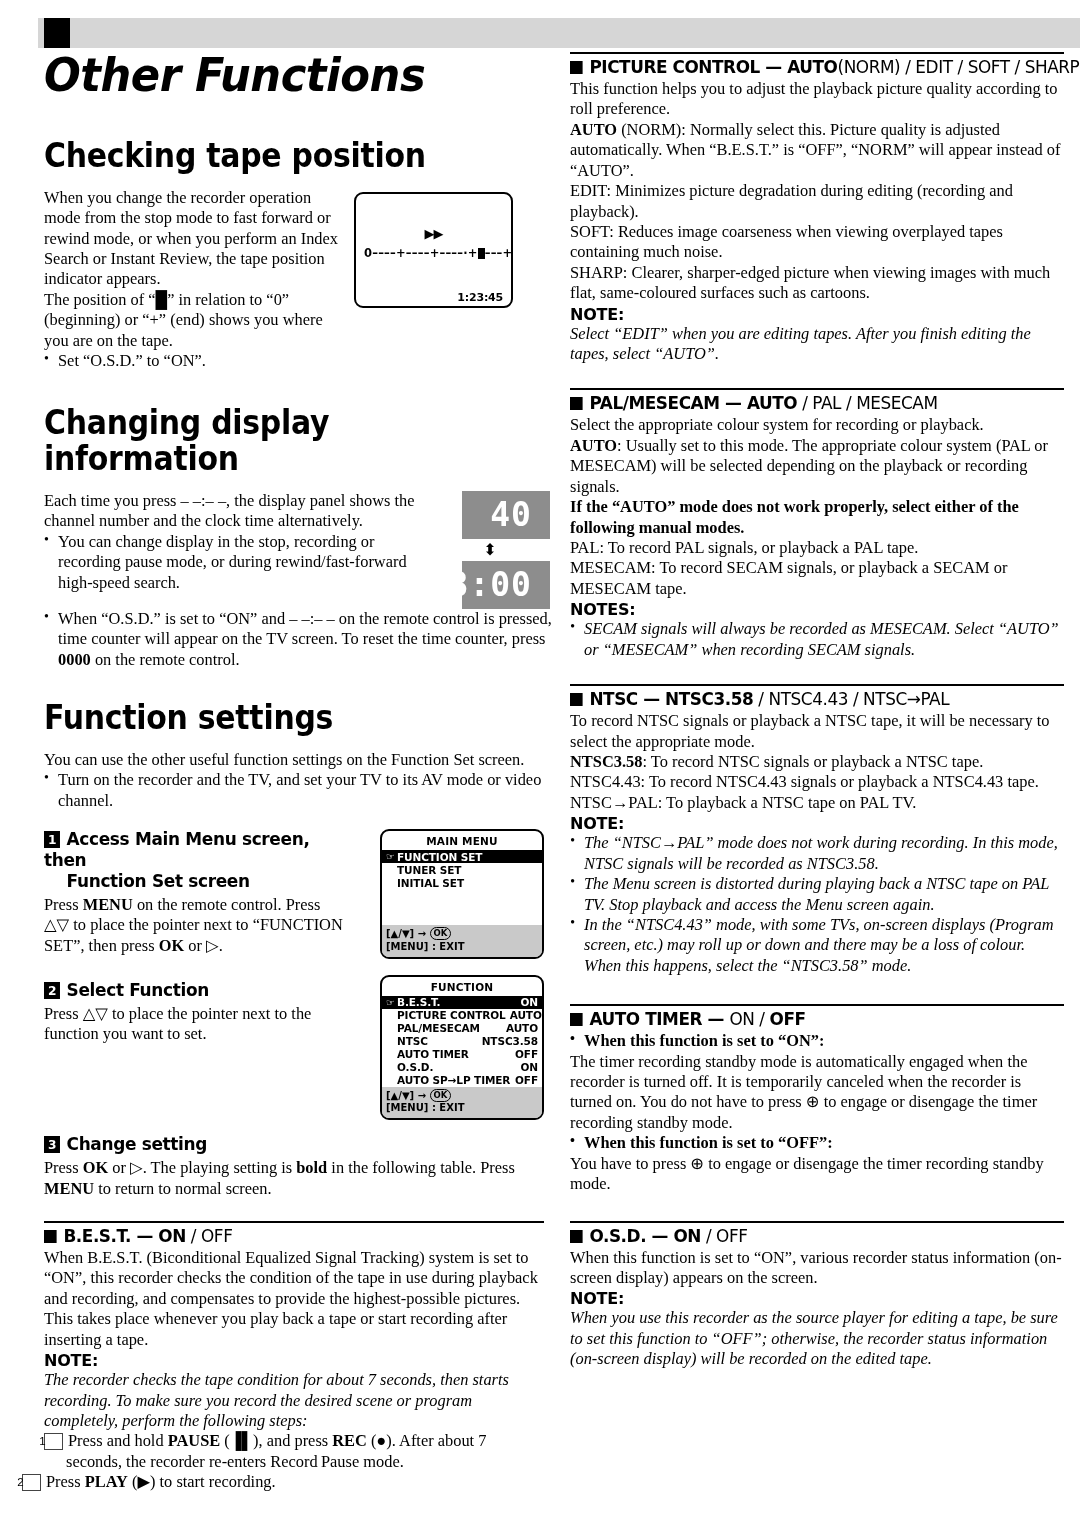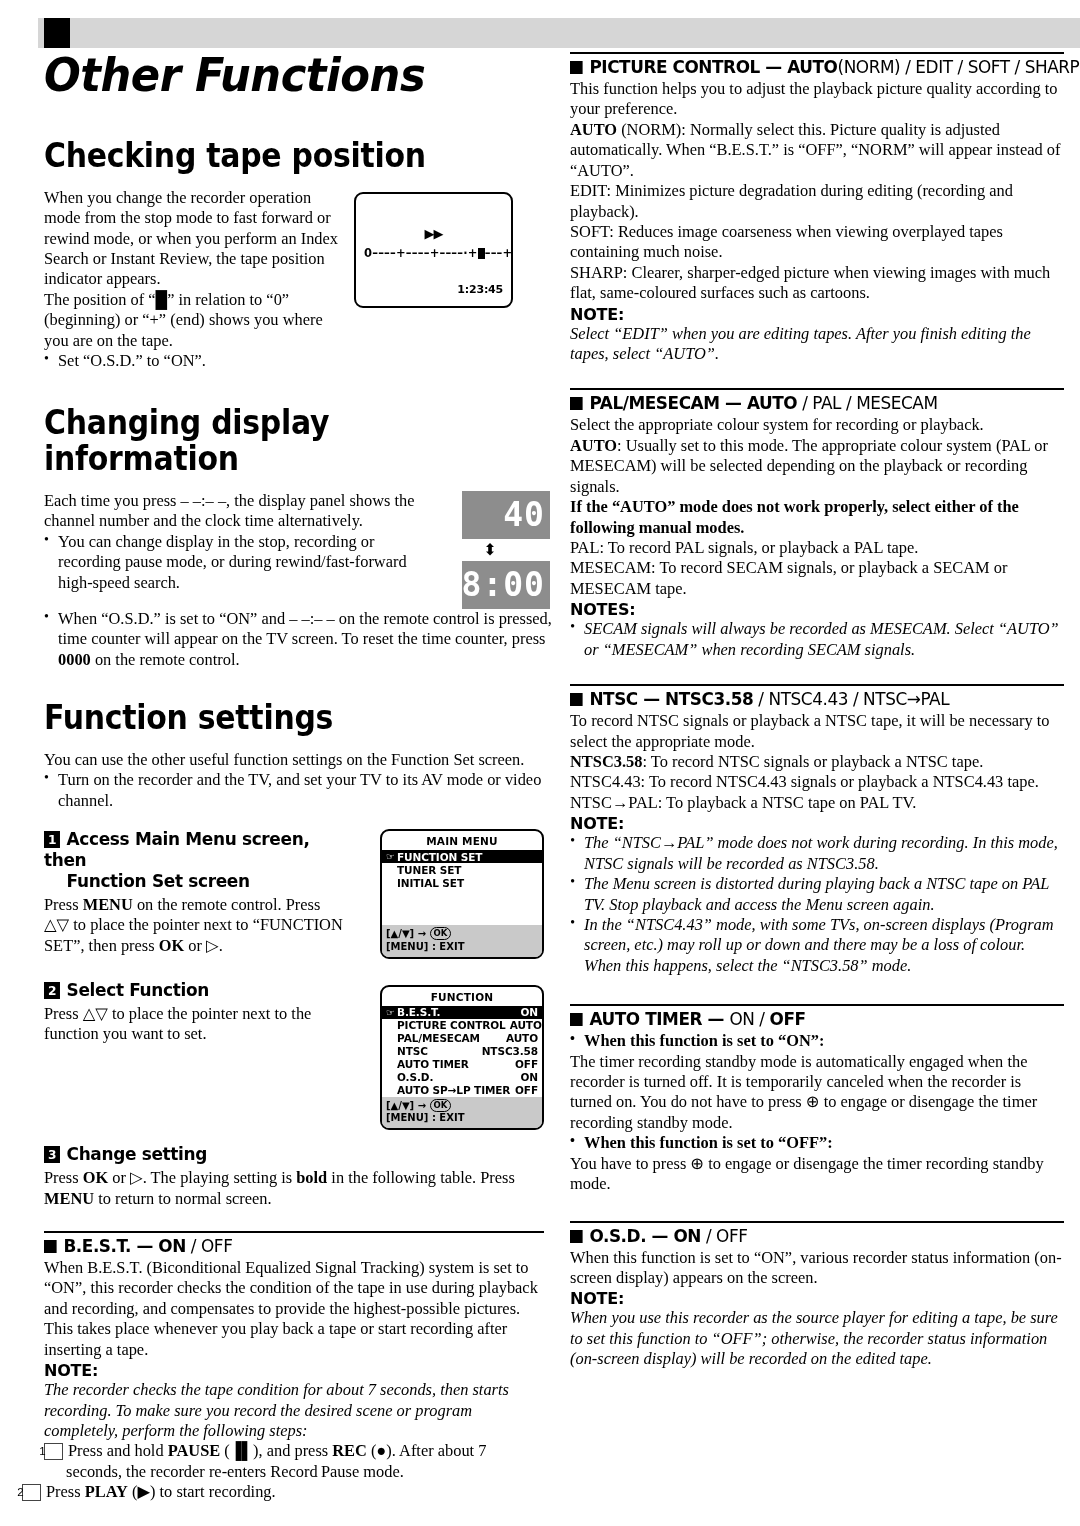--- a/index.html
+++ b/index.html
@@ -173,36 +173,36 @@
     letter-spacing: 0.2px;
     white-space: nowrap;
   }
   .tv-scale .blk {
     display: inline-block;
     width: 7px; height: 11px;
     background: #000;
     vertical-align: -2px;
   }
   .tv-time {
-    position: absolute; right: 8px; bottom: 10px;
+    position: absolute; right: 8px; bottom: 2px;
     font-size: 11px; font-weight: bold;
     letter-spacing: -0.2px;
   }
 
   
   .lcdwrap {
     flex: 0 0 auto;
     display: flex; flex-direction: column; align-items: center;
     width: 92px;
   }
   .lcd {
     width: 88px; height: 48px;
     background: #8d8d8d;
     display: flex; align-items: center; justify-content: flex-end;
-    padding-right: 5px;
+    padding-right: 18px;
     box-sizing: border-box;
     margin-left: 32px;
   }
   .lcd span {
     font-family: "DejaVu Sans Mono", monospace;
     font-size: 33px;
     font-weight: bold;
     color: #ffffff;
     letter-spacing: 1px;
     line-height: 1;
@@ -325,21 +325,21 @@
           <div class="body"><span>Press </span><span class="b">MENU</span><span> on the remote control. Press △▽ to place the pointer next to “FUNCTION SET”, then press </span><span class="b">OK</span><span> or ▷.</span></div>
         </div>
 
         <div style="margin-top:24px;">
           <div class="step-head"><span class="step-num">2</span><span>Select Function</span></div>
           <div class="body">Press △▽ to place the pointer next to the function you want to set.</div>
         </div>
 
       </div>
 
-      <div style="flex:1 1 auto;display:flex;flex-direction:column;gap:26px;align-items:flex-end;">
+      <div style="flex:1 1 auto;display:flex;flex-direction:column;gap:16px;align-items:flex-end;">
 
         <div class="osd">
           <div class="osd-title">MAIN MENU</div>
           <div class="osd-list">
             <div class="osd-row hl">
                 <span class="ptr">☞</span>
                 <span class="nm">FUNCTION SET</span>
                 <span class="vl"></span>
               </div>
             <div class="osd-row">
@@ -423,21 +423,21 @@
     <div class="body ital">The recorder checks the tape condition for about 7 seconds, then starts recording. To make sure you record the desired scene or program completely, perform the following steps:</div>
     <div class="body" style="padding-left:22px;text-indent:-22px;"><span class="boxnum">1</span><span>Press and hold </span><span class="b">PAUSE</span><span> (▐▌), and press </span><span class="b">REC</span><span> (●). After about 7 seconds, the recorder re-enters Record Pause mode.</span></div>
     <div class="body" style="text-indent:-22px;"><span class="boxnum">2</span><span>Press </span><span class="b">PLAY</span><span> (▶) to start recording.</span></div>
 
   </div>
 
   <div class="col-right">
 
     <div class="rule" style="margin-top:0;"></div>
     <div class="sq-head"><span class="sq"></span><span>PICTURE CONTROL — AUTO</span><span class="thin">(NORM) / EDIT / SOFT / SHARP</span></div>
-    <div class="body">This function helps you to adjust the playback picture quality according to your preference.</div>
+    <div class="body">This function helps you to adjust the playback picture quality according to roll preference.</div>
     <div class="body"><span class="b">AUTO</span><span> (NORM): Normally select this. Picture quality is adjusted automatically. When “B.E.S.T.” is “OFF”, “NORM” will appear instead of “AUTO”.</span></div>
     <div class="body">EDIT: Minimizes picture degradation during editing (recording and playback).</div>
     <div class="body">SOFT: Reduces image coarseness when viewing overplayed tapes containing much noise.</div>
     <div class="body">SHARP: Clearer, sharper-edged picture when viewing images with much flat, same-coloured surfaces such as cartoons.</div>
     <div class="note-label">NOTE:</div>
     <div class="body ital">Select “EDIT” when you are editing tapes. After you finish editing the tapes, select “AUTO”.</div>
 
     <div class="rule" style="margin-top:24px;"></div>
     <div class="sq-head"><span class="sq"></span><span>PAL/MESECAM — AUTO</span><span class="thin"> / PAL / MESECAM</span></div>
     <div class="body">Select the appropriate colour system for recording or playback.</div>

